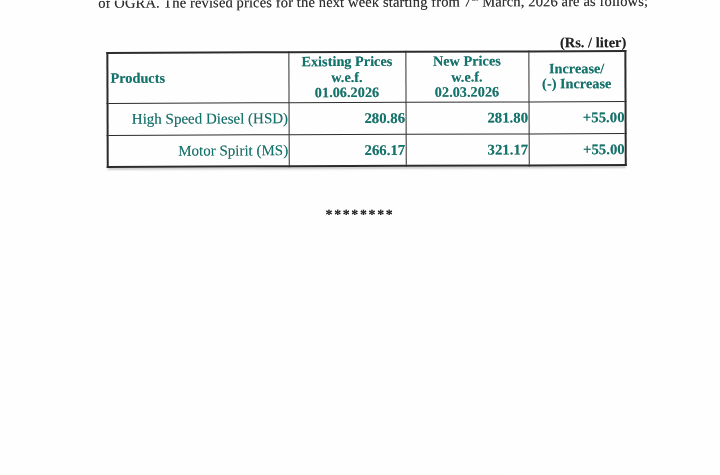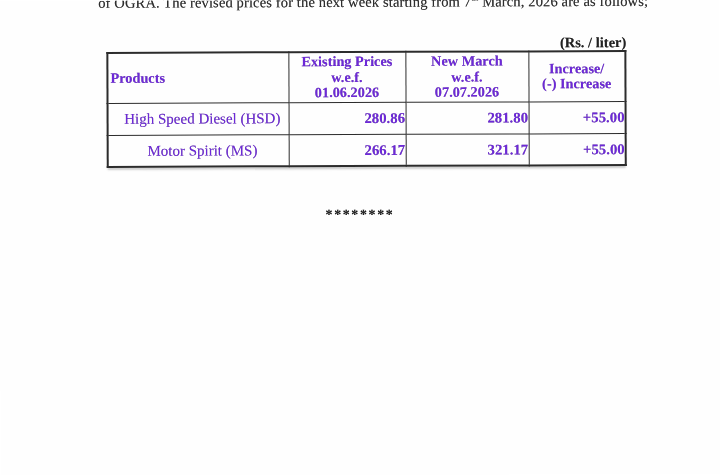--- a/index.html
+++ b/index.html
@@ -45,21 +45,21 @@
     left: 107px; top: 51px;
     width: 518px;
     border-collapse: collapse;
     table-layout: fixed;
     border: 2.2px solid #2c2c2c;
     box-shadow: 0 3px 2px -1px rgba(80,80,80,0.28);
     background: #fefefe;
   }
   .price-table th, .price-table td {
     border: 1.7px solid #2c2c2c;
-    color: #6d28d9;
+    color: #0f766e;
     text-shadow: 0 0 0.5px rgba(40,40,40,0.45);
   }
   .col-products  { width: 181px; }
   .col-existing  { width: 117px; }
   .col-new       { width: 123px; }
   .col-change    { width: 97px;  }
   .price-table thead th {
     height: 50px;
     font-size: 14.3px;
     font-weight: bold;
@@ -67,21 +67,21 @@
     text-align: center;
     vertical-align: middle;
     padding: 1px 2px;
   }
   .price-table thead th.h-products {
     text-align: left;
   }
   .price-table tbody tr { height: 32px; }
   .price-table td.cell-product {
     font-size: 15px;
-    text-align: center;
+    text-align: right;
     padding-left: 8px;
     vertical-align: middle;
   }
   .price-table td.cell-num {
     font-size: 14.8px;
     font-weight: bold;
     text-align: right;
     vertical-align: middle;
   }
   .separator-stars {
@@ -114,23 +114,23 @@
     </colgroup>
     <thead>
       <tr>
         <th class="h-products">Products</th>
         <th>
           <div>Existing Prices</div>
           <div>w.e.f.</div>
           <div>01.06.2026</div>
         </th>
         <th>
-          <div>New March</div>
+          <div>New Prices</div>
           <div>w.e.f.</div>
-          <div>07.07.2026</div>
+          <div>02.03.2026</div>
         </th>
         <th>
           <div>Increase/</div>
           <div>(-) Increase</div>
         </th>
       </tr>
     </thead>
     <tbody>
       <tr>
         <td class="cell-product">High Speed Diesel (HSD)</td>

